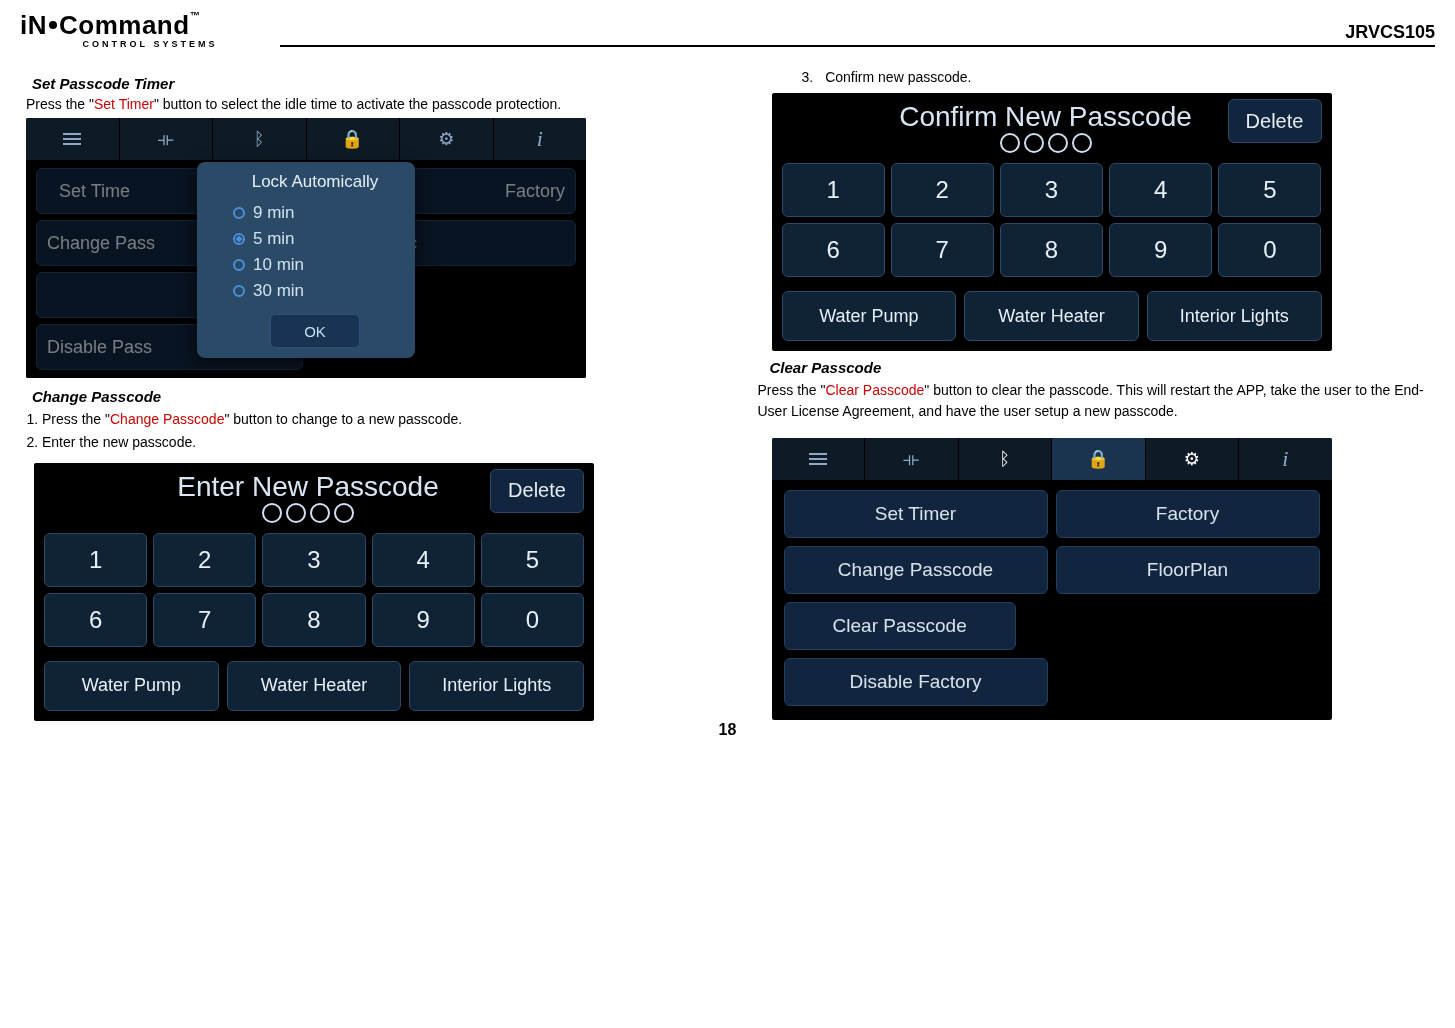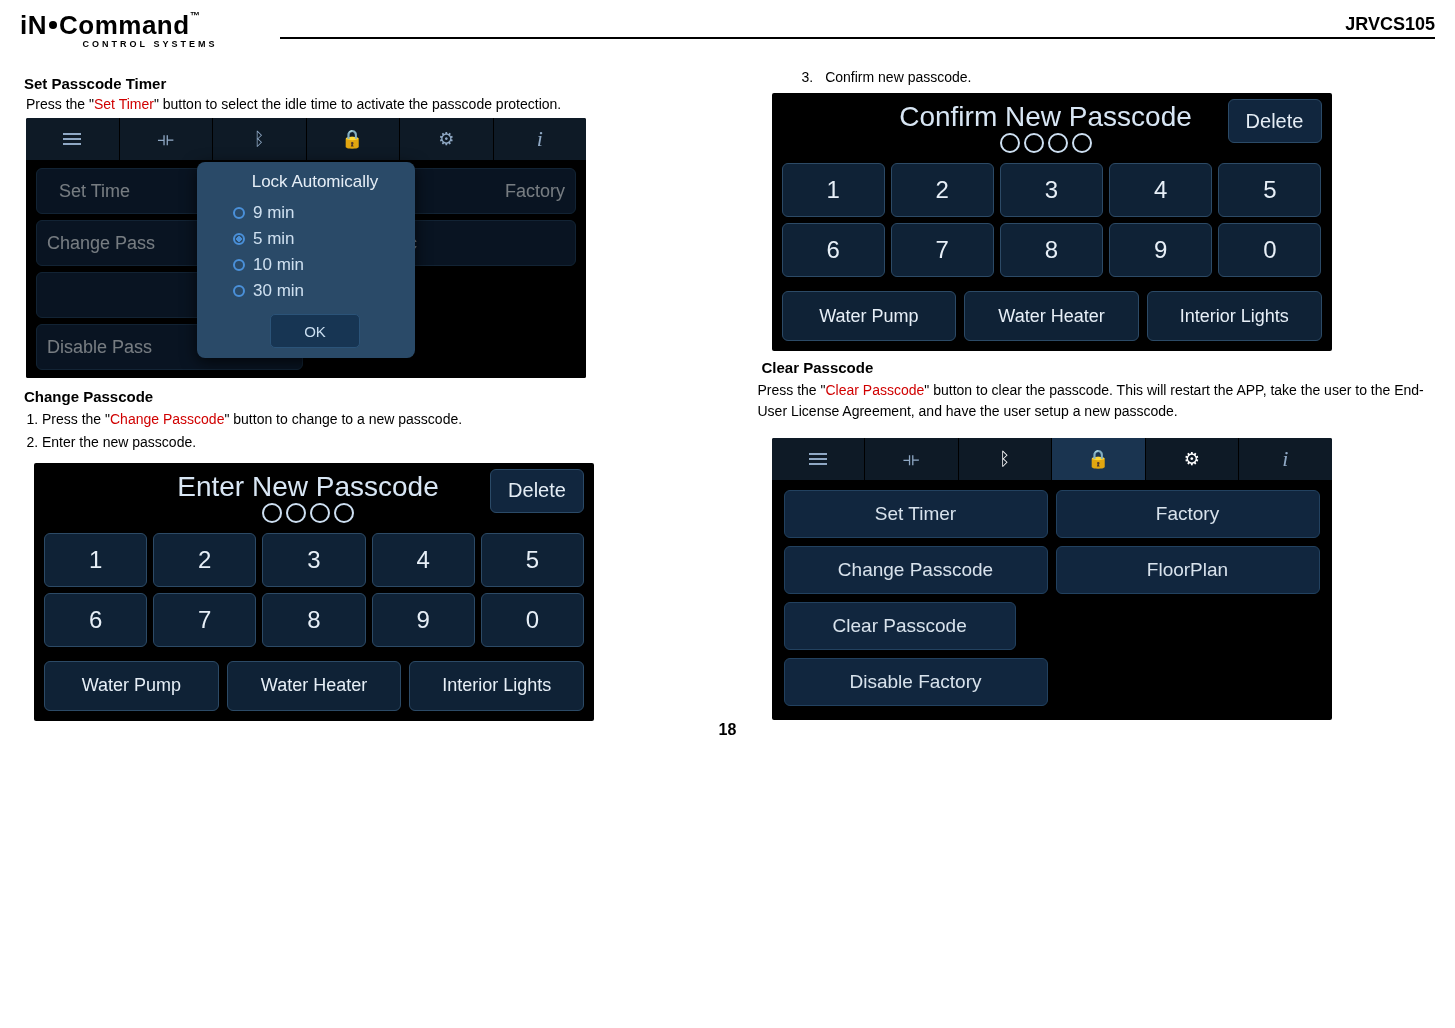--- a/index.html
+++ b/index.html
@@ -44,37 +44,38 @@
   }
   .header-right {
     flex:1;
     display:flex;
     flex-direction:column;
   }
   .model {
     text-align:right;
     font-weight:bold;
     font-size:18px;
-    margin-top:4px;
+    margin-top:12px;
   }
   hr.header-line {
     border:none;
     border-top:2px solid #000;
     margin:2px 0 0 0;
   }
   .content {
     display:flex;
     gap: 60px;
     margin-top: 20px;
   }
   .col { flex:1; }
   .section-title {
     font-weight:bold;
     font-size:15px;
-    margin: 6px 0 4px 4px;
+    margin: 6px 0 4px 12px;
+    font-style: italic;
   }
   .red { color:#d00000; }
   ol.steps { margin:4px 0 10px 22px; padding:0;}
   ol.steps li { margin:3px 0; line-height:1.45;}
   .panel {
     background:#000;
     width: 560px;
     color:#e8e8e8;
     font-family: Arial, sans-serif;
     border-radius:2px;

